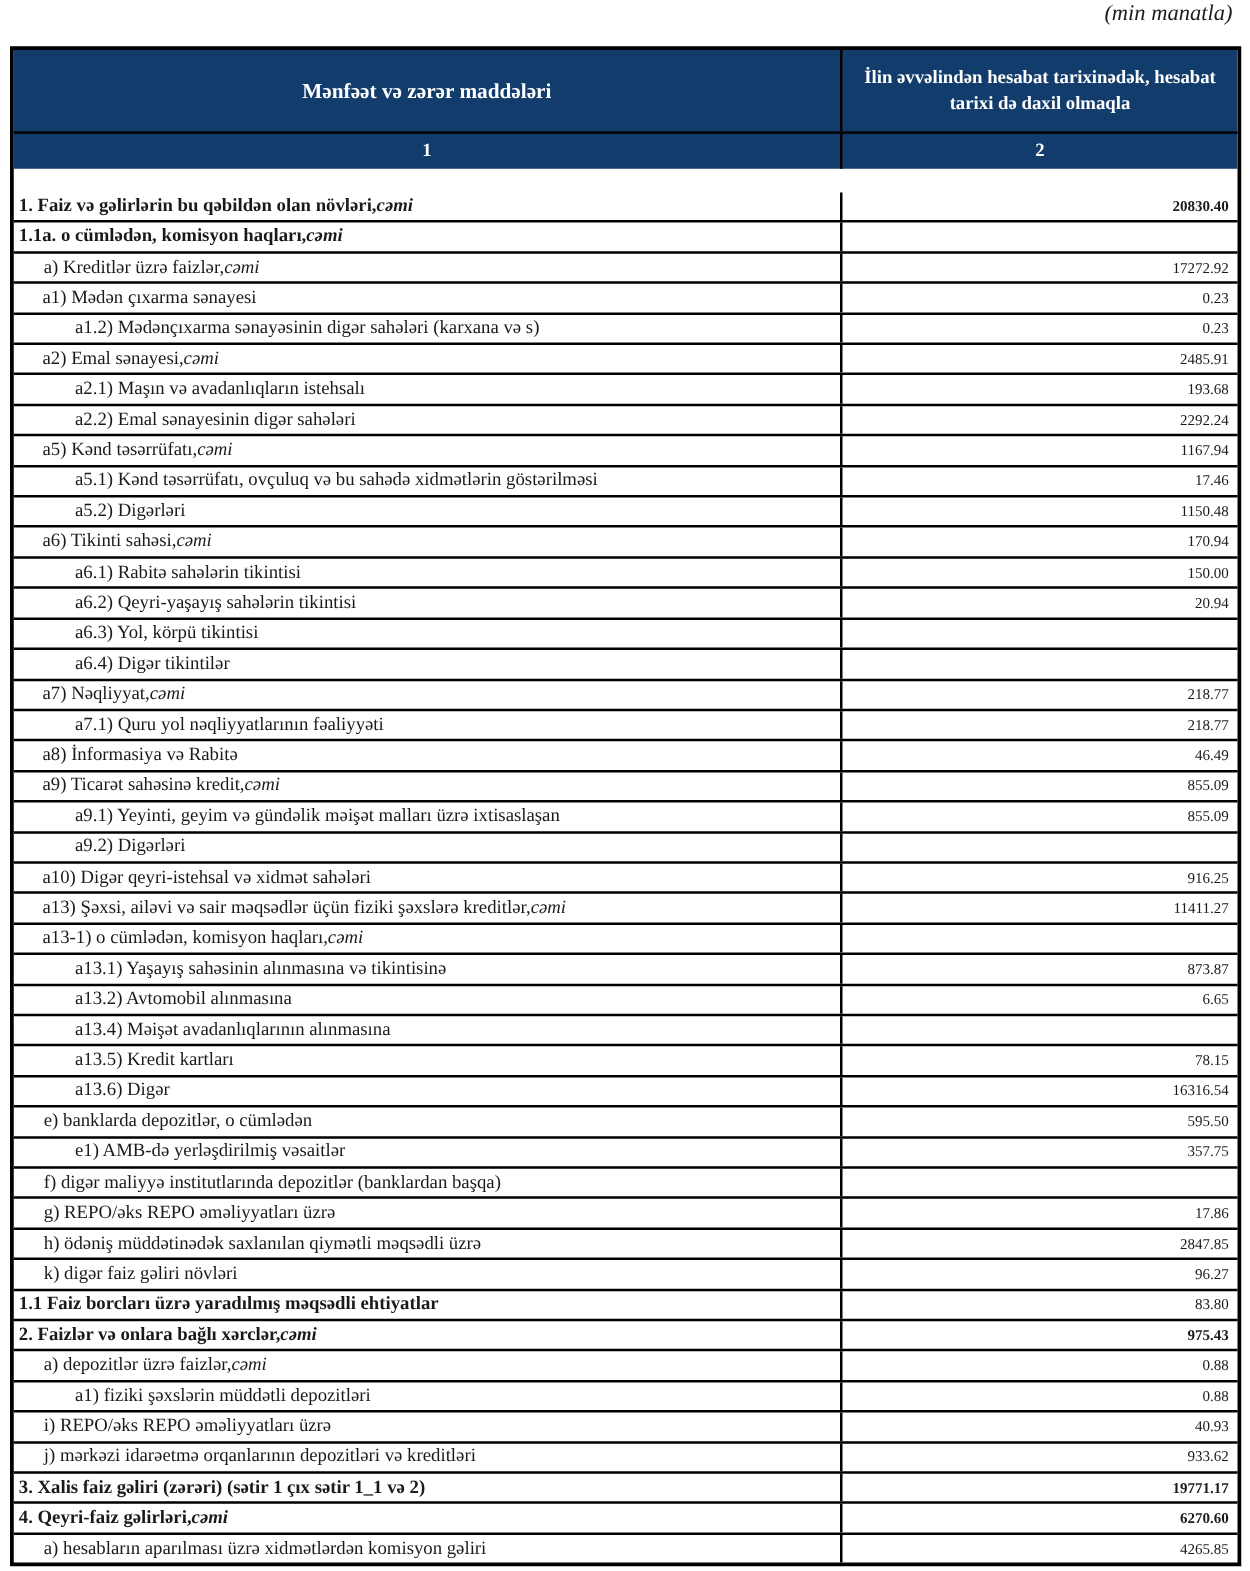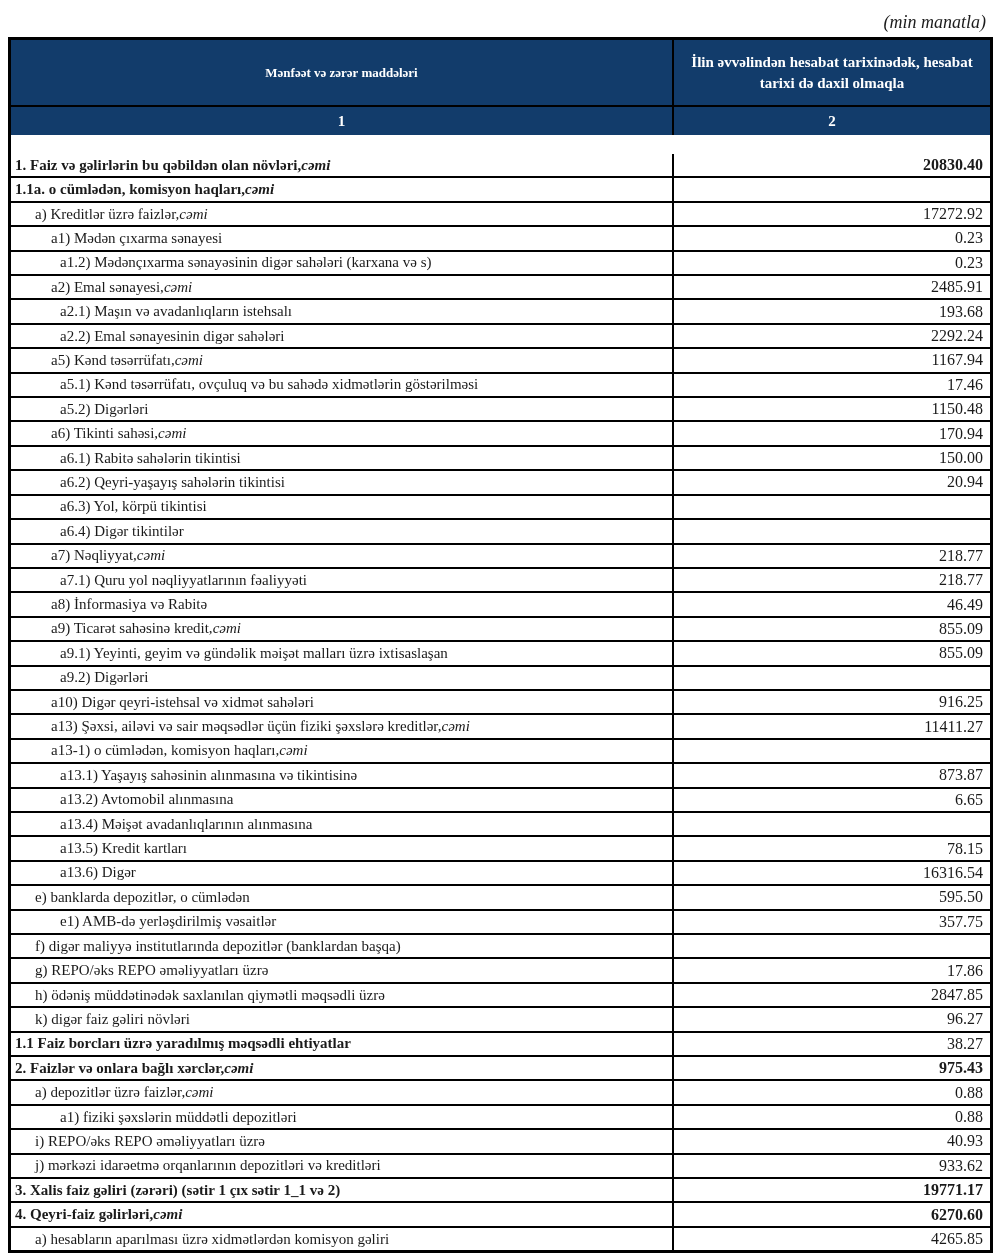--- a/index.html
+++ b/index.html
@@ -1,50 +1,50 @@
 <!DOCTYPE html>
 <html style="--navy: #123c6b; --border: #000000; --header-text: #ffffff; --ink: #1a1a1a;"><head>
 <meta charset="utf-8">
 <style>
   :root { --navy:#123c6b; --border:#000000; --ink:#1a1a1a; --header-text:#ffffff; }
   * { margin:0; padding:0; }
   html,body { background:#ffffff; }
   body { width:1000px; height:1257px; font-family:"Liberation Serif","DejaVu Serif",serif; color:var(--ink); }
   .page { position:relative; width:1000px; height:1257px; background:#ffffff; overflow:hidden; }
 
-  .unit-note { position:absolute; top:12px; right:14px; font-style:italic; font-size:18px; color:#1c1c1c; }
+  .unit-note { position:absolute; top:0px; right:14px; font-style:italic; font-size:18px; color:#1c1c1c; }
 
   .fin-table { position:absolute; left:8px; top:37px; width:985px; height:1216px;
                border:3px solid var(--border); box-sizing:border-box;
                display:flex; flex-direction:column; background:#ffffff; }
 
   .thead { background:var(--navy); color:var(--header-text); display:flex; height:65px; flex:0 0 65px; }
   .th1 { width:663px; flex:0 0 663px; border-right:2px solid var(--border); box-sizing:border-box;
-         display:flex; align-items:center; justify-content:center; font-weight:bold; font-size:13px; }
+         display:flex; align-items:center; justify-content:center; font-weight:bold; font-size:17px; }
   .th2 { flex:1; display:flex; align-items:center; justify-content:center; text-align:center;
          font-weight:bold; font-size:15px; padding:0 16px; line-height:1.35; }
 
   .num-row { background:var(--navy); color:var(--header-text); display:flex; height:30px; flex:0 0 30px;
              border-top:2px solid var(--border); box-sizing:border-box; font-weight:bold; font-size:15px; }
   .num1 { width:663px; flex:0 0 663px; border-right:2px solid var(--border); box-sizing:border-box;
           display:flex; align-items:center; justify-content:center; }
   .num2 { flex:1; display:flex; align-items:center; justify-content:center; }
 
   .rows { flex:1 1 auto; display:flex; flex-direction:column;margin-top:19px; }
   .row { flex:1 1 0; display:flex; box-sizing:border-box; min-height:0; }
   .row + .row { border-top:2px solid var(--border); }
 
   .cell-label { width:663px; flex:0 0 663px; border-right:2px solid var(--border); box-sizing:border-box;
                 display:flex; align-items:center; font-size:15px; white-space:nowrap; overflow:hidden; }
   .cell-value { flex:1; display:flex; align-items:center; justify-content:flex-end;
-                padding-right:7px; font-size:16px; box-sizing:border-box; }
+                padding-right:7px; font-size:12px; box-sizing:border-box; }
   .bold { font-weight:bold; }
   .indent-0 { padding-left:4px; }
   .indent-1 { padding-left:24px; }
-  .indent-2 { padding-left:40px; }
+  .indent-2 { padding-left:23px; }
   .indent-3 { padding-left:49px; }
 </style>
 </head>
 <body>
 
 <div class="page">
 
   <div class="unit-note">(min manatla)</div>
 
   <div class="fin-table">
@@ -199,21 +199,21 @@
         <div class="row">
           <div class="cell-label indent-1">h) ödəniş müddətinədək saxlanılan qiymətli məqsədli üzrə</div>
           <div class="cell-value">2847.85</div>
         </div>
         <div class="row">
           <div class="cell-label indent-1">k) digər faiz gəliri növləri</div>
           <div class="cell-value">96.27</div>
         </div>
         <div class="row">
           <div class="cell-label indent-0 bold">1.1 Faiz borcları üzrə yaradılmış məqsədli ehtiyatlar</div>
-          <div class="cell-value">38.27</div>
+          <div class="cell-value">83.80</div>
         </div>
         <div class="row">
           <div class="cell-label indent-0 bold">2. Faizlər və onlara bağlı xərclər, <i>cəmi</i></div>
           <div class="cell-value bold">975.43</div>
         </div>
         <div class="row">
           <div class="cell-label indent-1">a) depozitlər üzrə faizlər, <i>cəmi</i></div>
           <div class="cell-value">0.88</div>
         </div>
         <div class="row">

